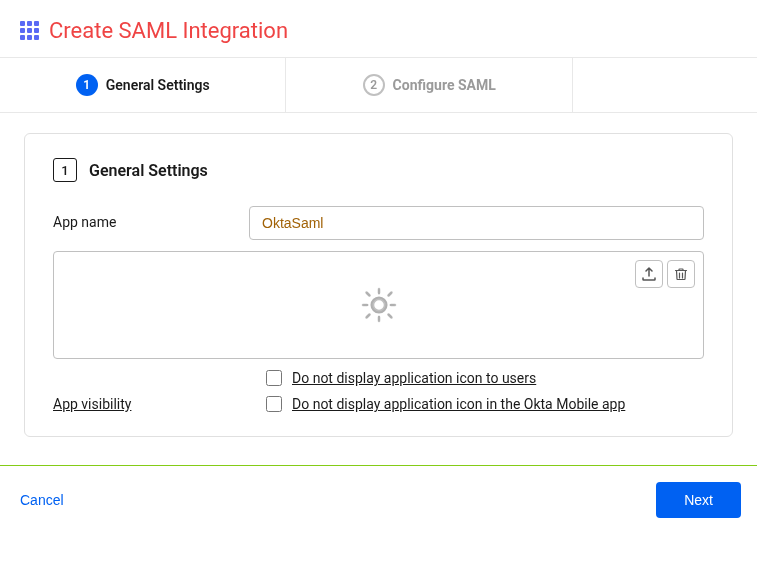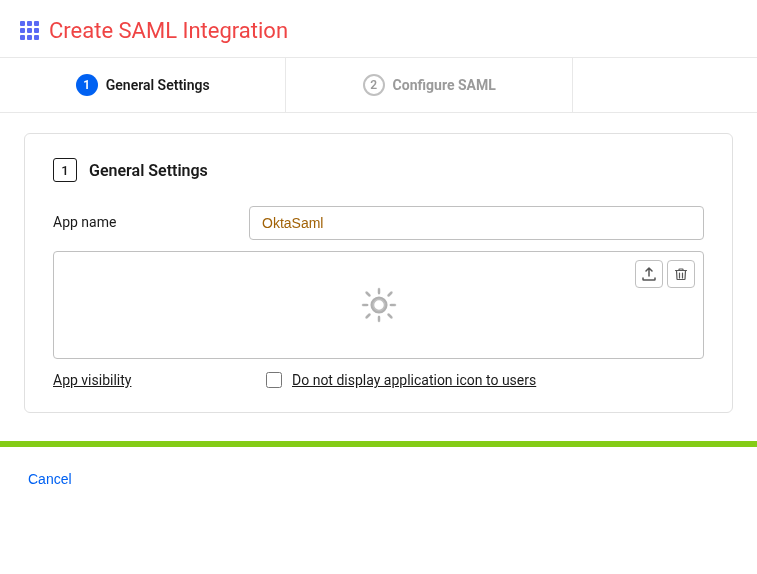--- a/index.html
+++ b/index.html
@@ -244,22 +244,22 @@
 
     .checkbox-label {
       font-size: 14px;
       color: #1a1a1a;
     }
 
     .footer {
       display: flex;
       align-items: center;
       justify-content: space-between;
-      padding: 16px 24px;
-      border-top: 6px solid #84cc16;
+      padding: 16px 16px;
+      border-top: 1px solid #84cc16;
       margin-top: 8px;
     }
 
     .cancel-btn {
       background: transparent;
       border: none;
       color: #0061f2;
       font-size: 14px;
       cursor: pointer;
       font-weight: 500;
@@ -357,20 +357,25 @@
       </div>
     </div>
 
     <div class="visibility-row">
       <div class="visibility-label">App visibility</div>
       <div class="checkboxes">
         <div class="checkbox-row">
           <input type="checkbox" class="radio-input" style="">
           <span class="checkbox-label">Do not display application icon to users</span>
         </div>
+        <div class="checkbox-row">
+          <input type="checkbox" class="radio-input" style="">
+          <span class="checkbox-label">Do not display application icon in the Okta Mobile app</span>
+        </div>
       </div>
     </div>
   </div>
 </div>
 
 <div class="footer">
   <button class="cancel-btn">Cancel</button>
+  <button class="next-btn">Next</button>
 </div>
 
 </body></html>

